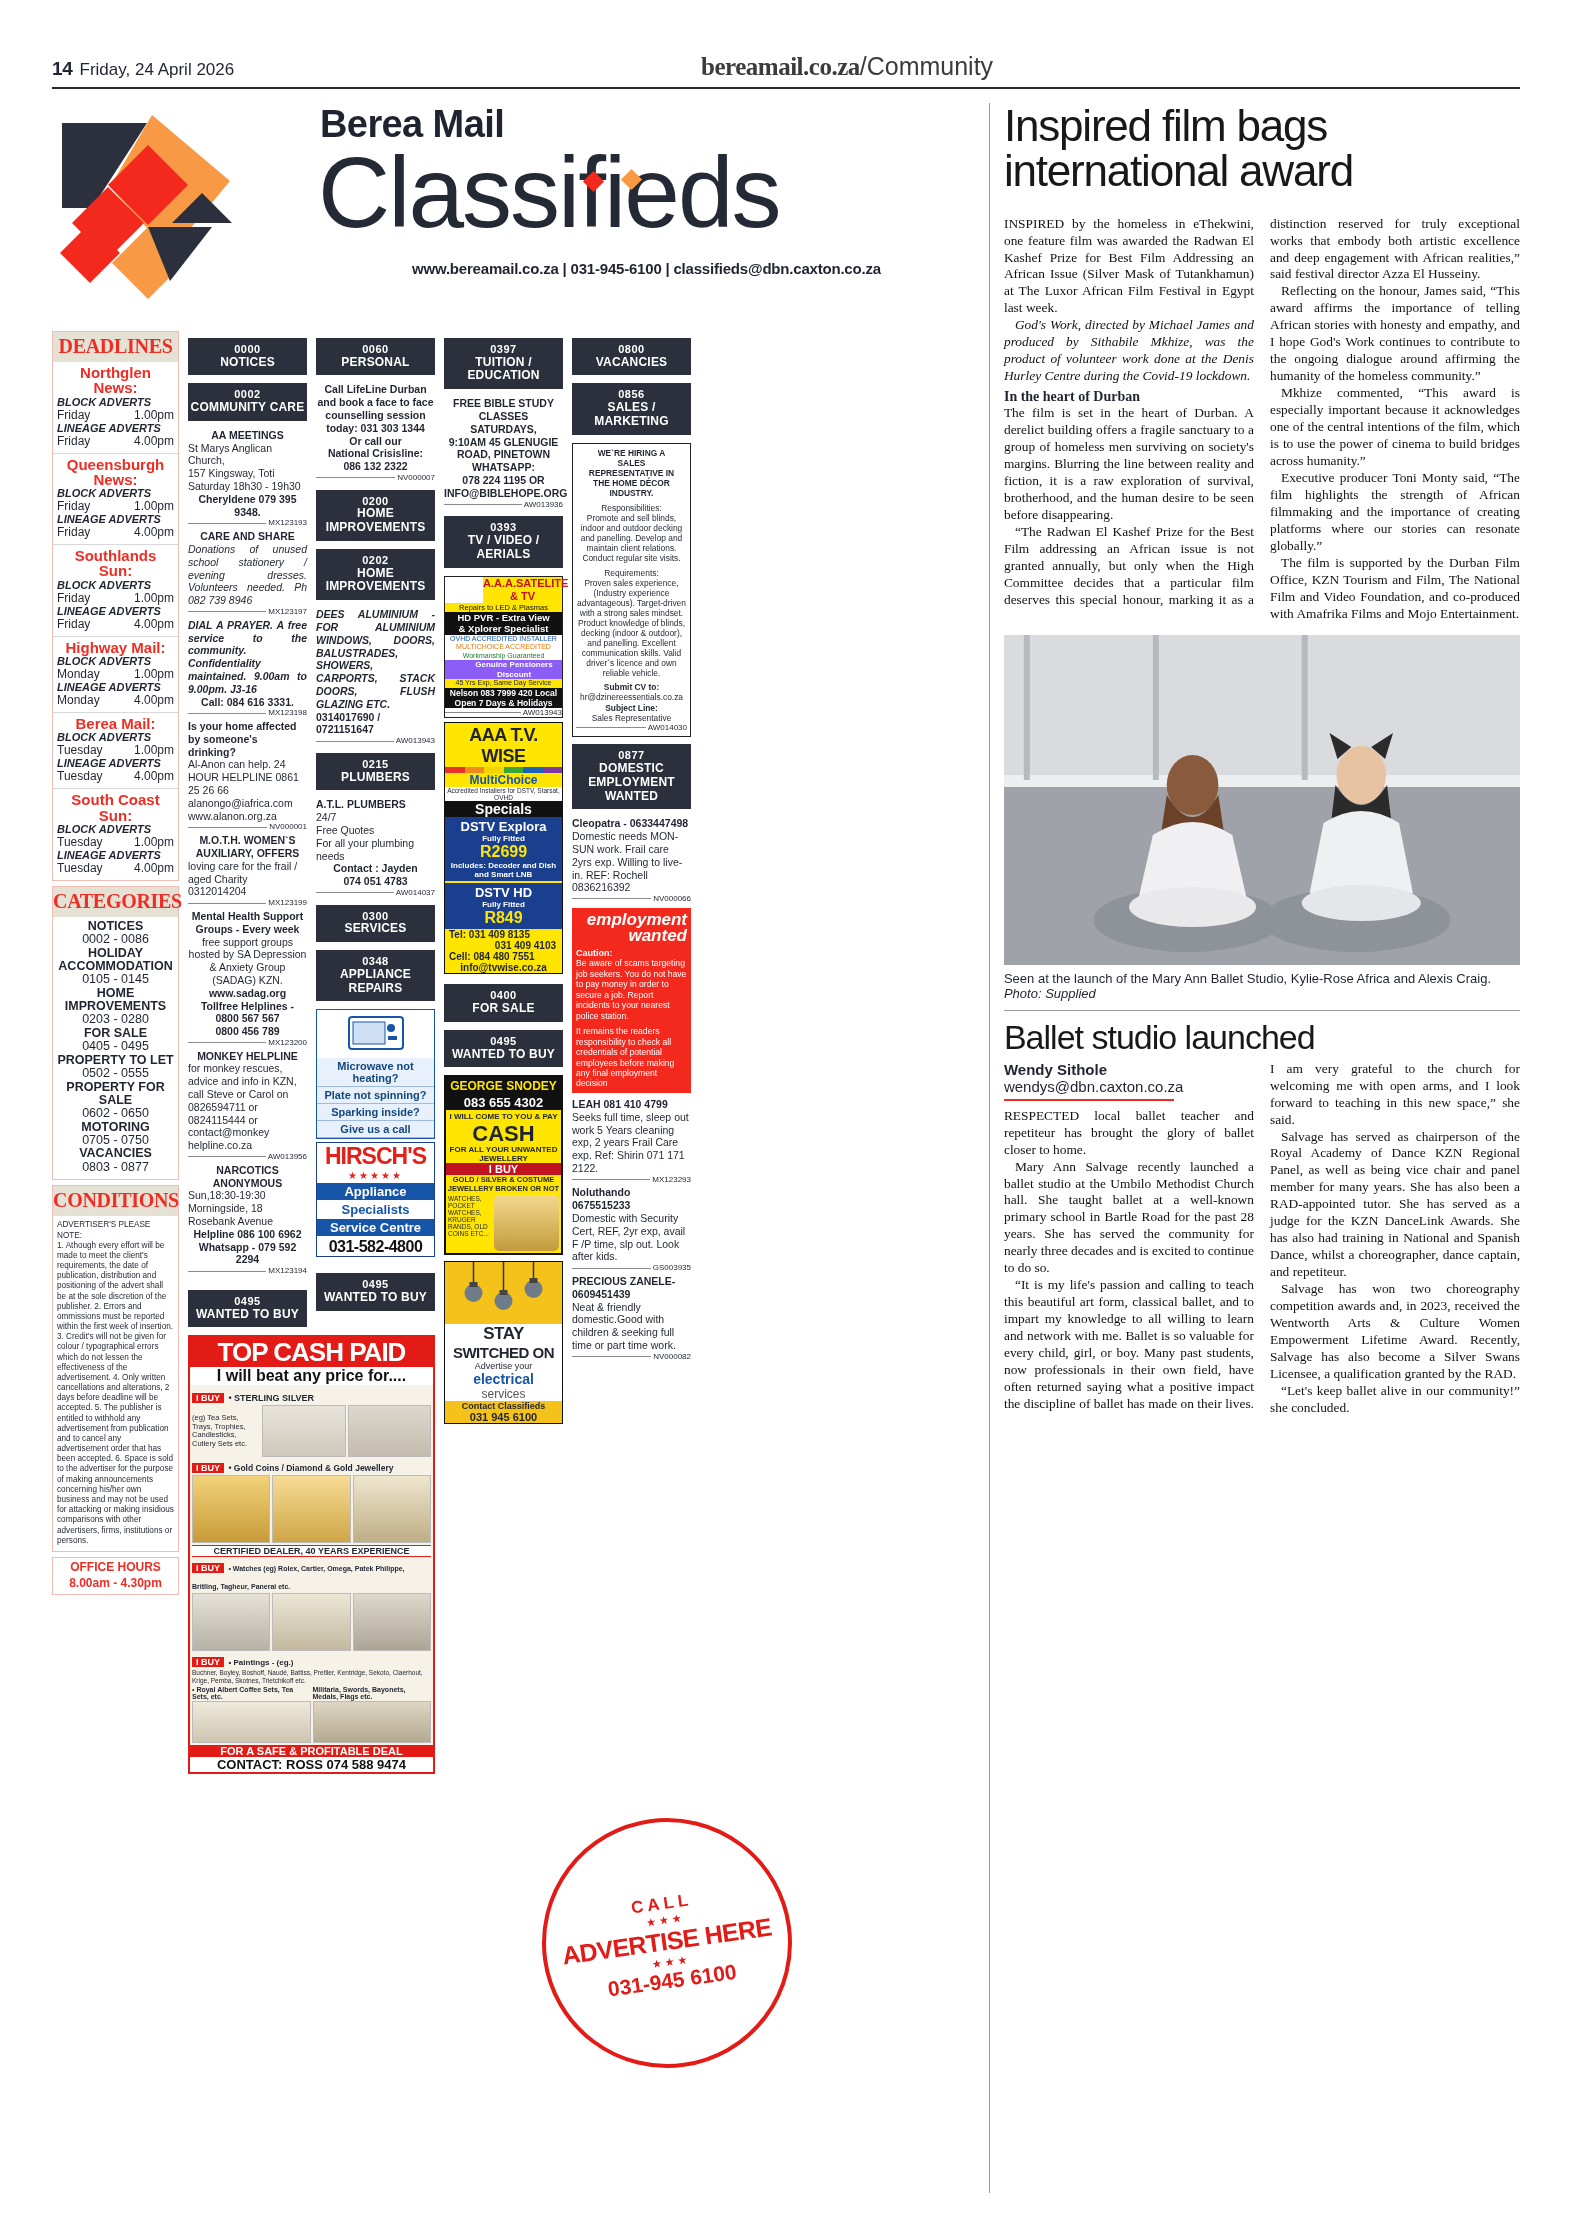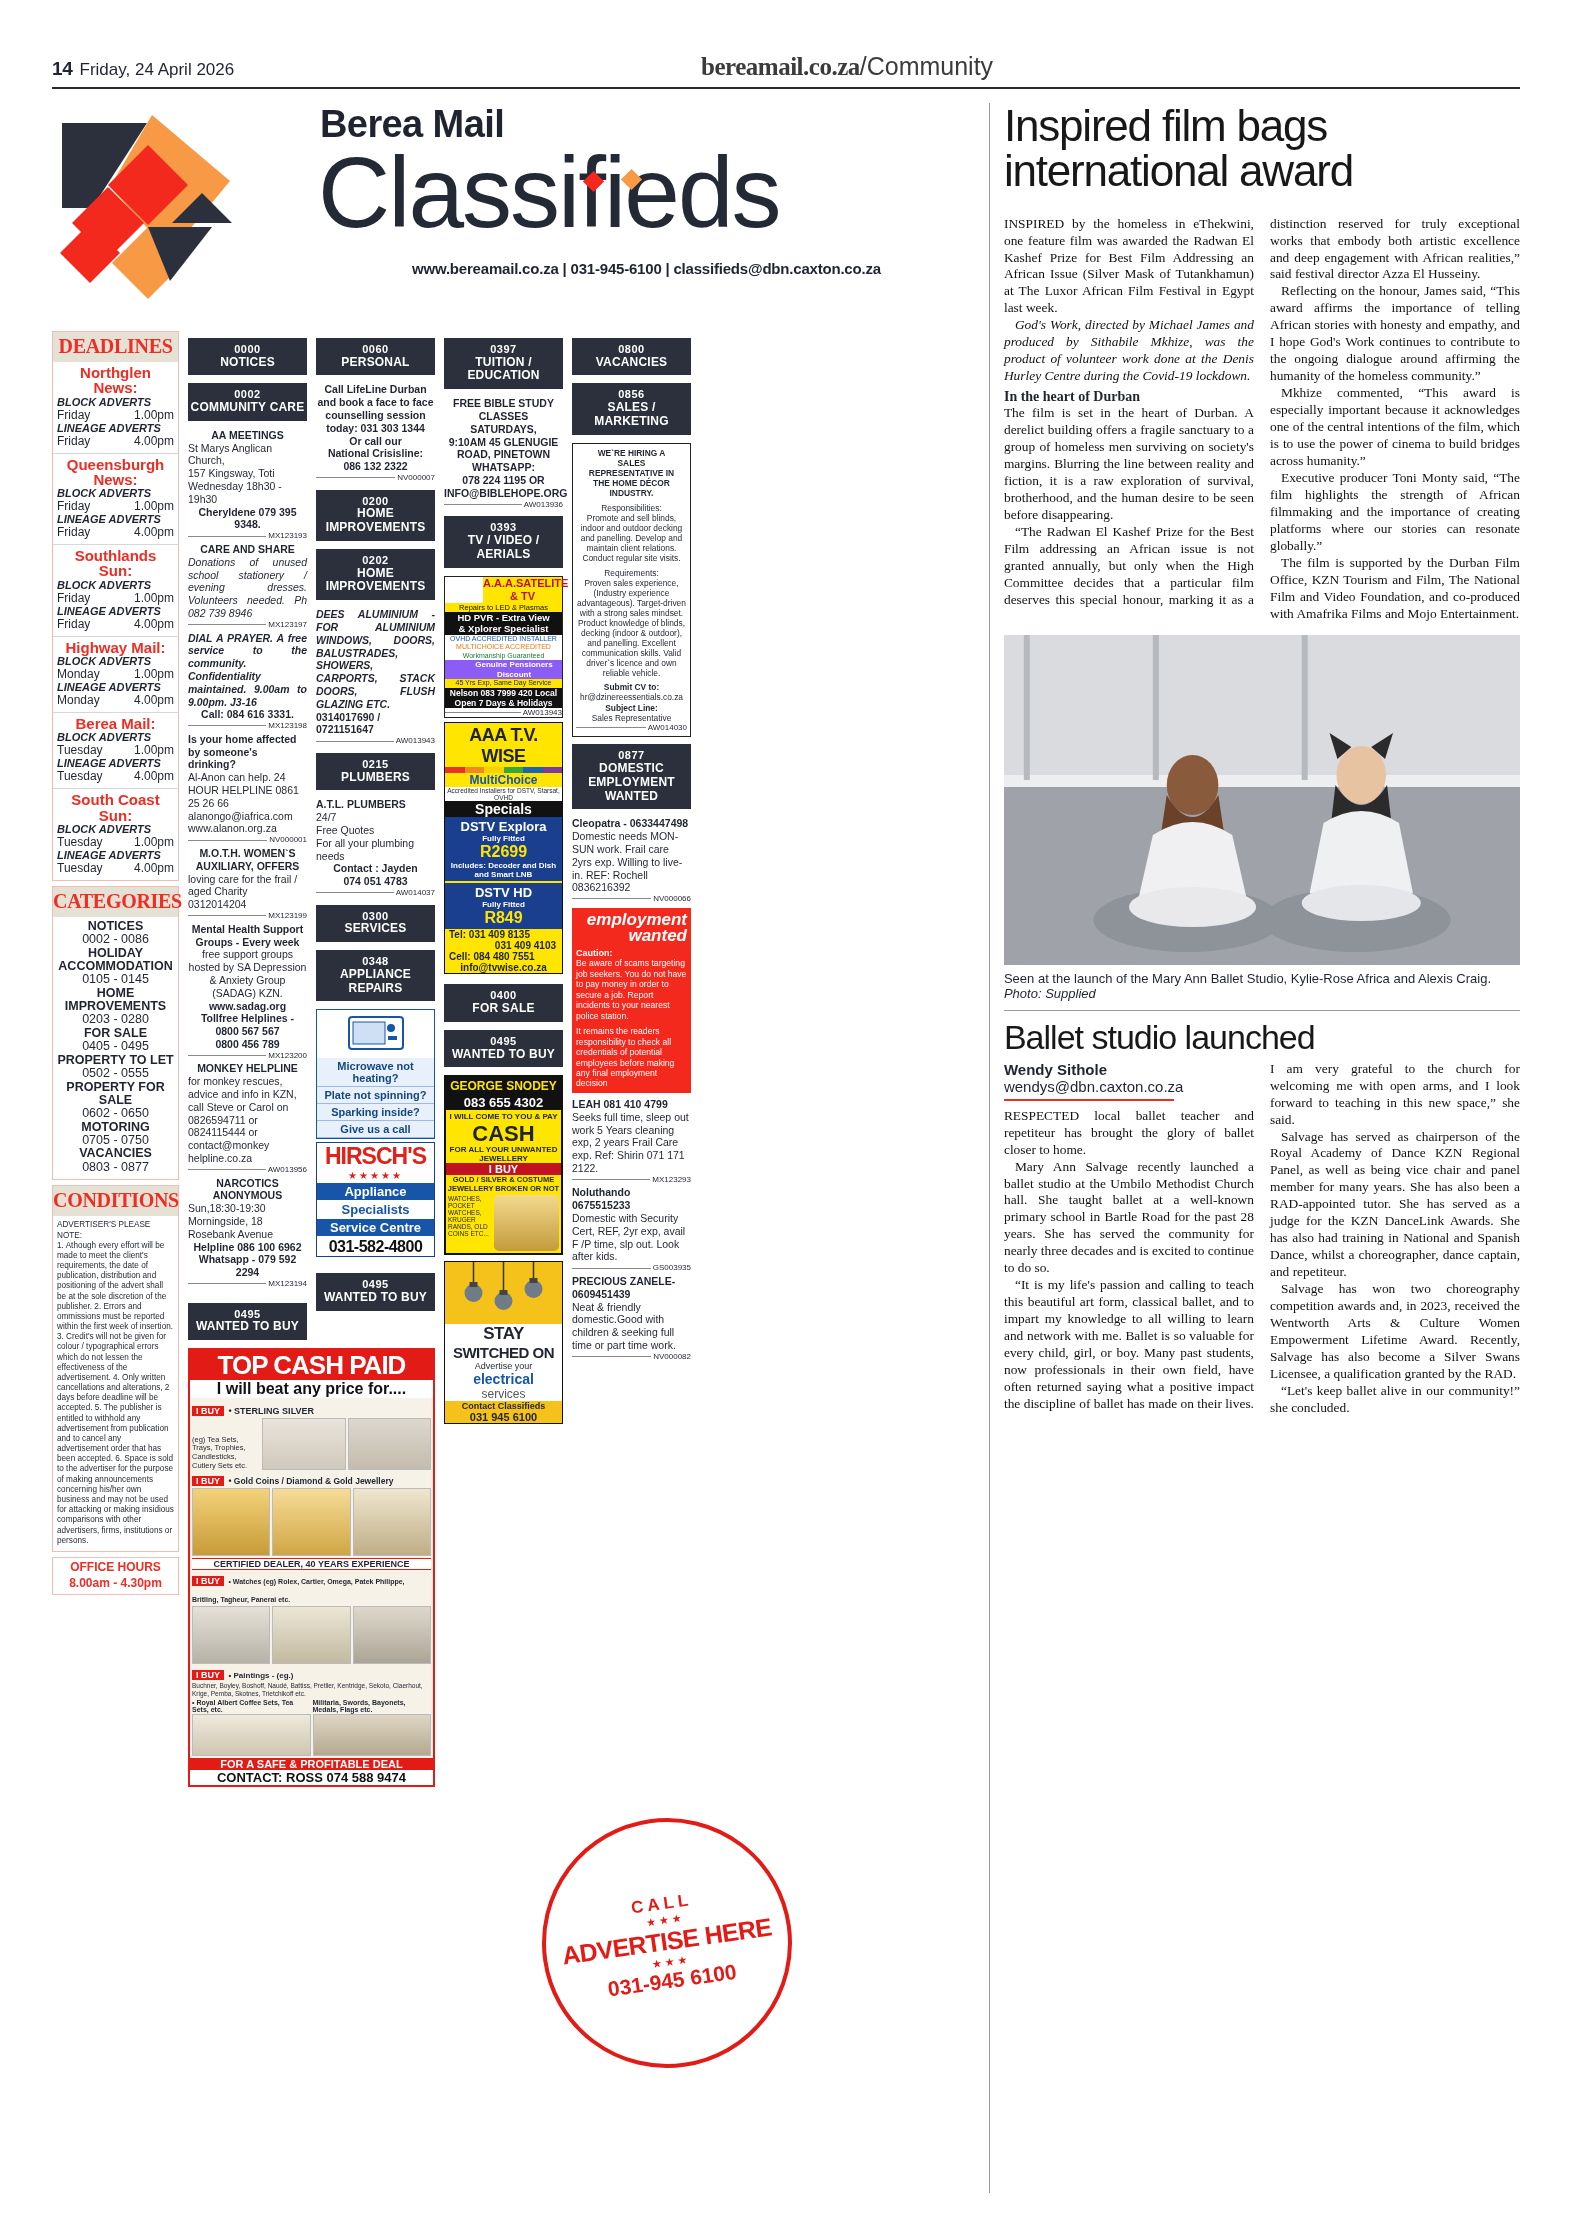--- a/index.html
+++ b/index.html
@@ -322,21 +322,21 @@
           </div>
           <div class="sechead">
             <span class="num">0002</span>
             <span class="nm">COMMUNITY CARE</span>
           </div>
 
           <div class="ad">
             <div class="ctr"><b>AA MEETINGS</b></div>
             <div>St Marys Anglican Church,</div>
             <div>157 Kingsway, Toti</div>
-            <div>Wednesday 18h30 - 19h30</div>
+            <div>Saturday 18h30 - 19h30</div>
             <div class="ctr"><b>Cheryldene 079 395</b></div>
             <div class="ctr"><b>9348.</b></div>
             <div class="refline">
                 <span class="ln"></span>
                 <span>MX123193</span>
               </div>
           </div>
 
           <div class="ad">
             <div class="ctr"><b>CARE AND SHARE</b></div>
@@ -411,21 +411,21 @@
             <span class="num">0495</span>
             <span class="nm">WANTED TO BUY</span>
           </div>
 
           <div class="tcp" style="width:247px; margin-top:6px;">
             <div class="tcp-h">TOP CASH PAID</div>
             <div class="tcp-s">I will beat any price for....</div>
             <div style="background:#f7f2e8; padding:2px;">
               <div style="font-size:9px;font-weight:bold;background:#e31b17;color:#fff;display:inline-block;padding:0 4px;">I BUY</div>
               <span style="font-size:9px;font-weight:bold;">• STERLING SILVER</span>
-              <div style="display:flex;gap:2px;align-items:flex-end;">
+              <div style="display:flex;gap:2px;align-items:center;">
                 <div style="font-size:7.5px;width:68px;line-height:1.15;">(eg) Tea Sets, Trays, Trophies, Candlesticks, Cutlery Sets etc.</div>
                 <div style="flex:1;height:52px;background:linear-gradient(#e9e4db,#cfc8bc);border:1px solid #bbb;"></div>
                 <div style="flex:1;height:52px;background:linear-gradient(#ddd8ce,#c3bcae);border:1px solid #bbb;"></div>
               </div>
               <div style="font-size:9px;font-weight:bold;background:#e31b17;color:#fff;display:inline-block;padding:0 4px;margin-top:2px;">I BUY</div>
               <span style="font-size:8.5px;font-weight:bold;">• Gold Coins / Diamond &amp; Gold Jewellery</span>
               <div style="display:flex;gap:2px;">
                 <div style="flex:1;height:68px;background:linear-gradient(#f2d27a,#c89b38);border:1px solid #bbb;"></div>
                 <div style="flex:1;height:68px;background:linear-gradient(#f6dc96,#cfa646);border:1px solid #bbb;"></div>
                 <div style="flex:1;height:68px;background:linear-gradient(#efe6cf,#bfae86);border:1px solid #bbb;"></div>

